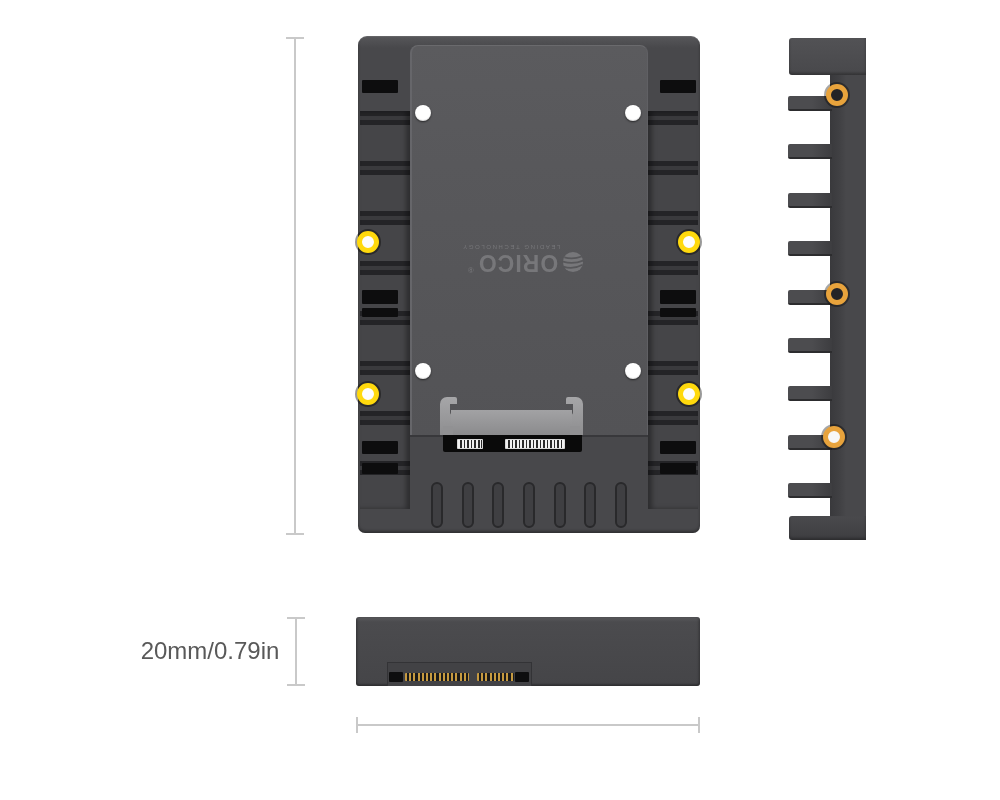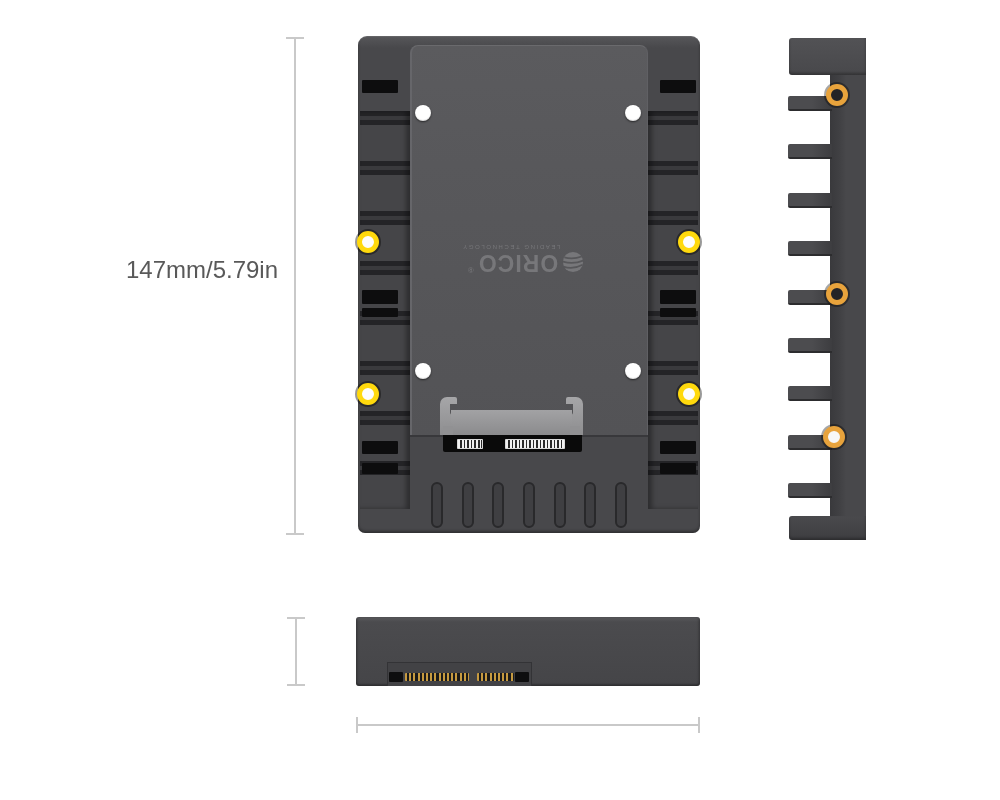--- a/index.html
+++ b/index.html
@@ -167,21 +167,20 @@
     background-image:repeating-linear-gradient(90deg, var(--pin-gold,#c69a40) 0 2px, #1a1a1a 2px 4.2px);
   }
   .gp15 { left:49px;  width:64px; }
   .gp7  { left:121px; width:37px; }
 </style>
 </head>
 <body>
 
 <div class="canvas">
 
-  <div class="dim-text" id="lab147">147mm/5.79in</div>
   <div class="vdim" id="dim147"></div>
 
   <div class="front">
     <div class="ribs left"></div>
     <div class="ribs right"></div>
 
     <div class="slot l sA"></div>
     <div class="slot r sA"></div>
     <div class="slot l sB1"></div>
     <div class="slot r sB1"></div>
@@ -262,17 +261,18 @@
   </div>
 
   <div class="bottomv">
     <div class="edge-inset"></div>
     <div class="eblock eb-l"></div>
     <div class="eblock eb-r"></div>
     <div class="gpins gp15"></div>
     <div class="gpins gp7"></div>
   </div>
 
+  <div class="dim-text" id="lab20">20mm/0.79in</div>
   <div class="vdim" id="dim20"></div>
 
   <div class="hdim" id="dim101"></div>
 
 </div>
 
 </body></html>

